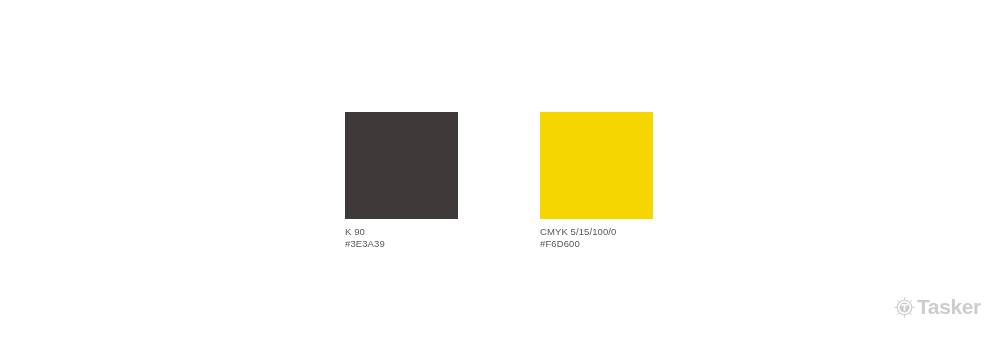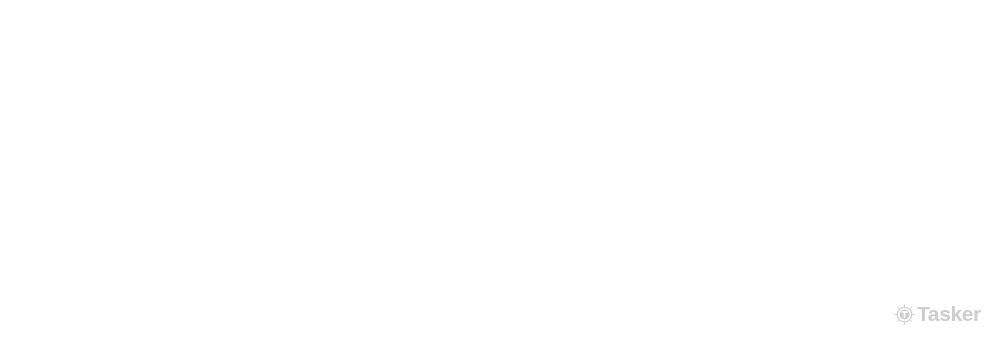--- a/index.html
+++ b/index.html
@@ -59,21 +59,21 @@
   }
 
   .swatch-caption .caption-line {
     display: block;
   }
 
   
   .watermark {
     position: absolute;
     left: 893px;
-    top: 302px;
+    top: 295px;
     display: flex;
     flex-direction: row;
     align-items: center;
     user-select: none;
   }
 
   .watermark-icon {
     width: 23px;
     height: 23px;
     display: block;
@@ -87,20 +87,41 @@
     color: #cdcdcd;
     letter-spacing: -0.4px;
     line-height: 23px;
   }
 </style>
 </head>
 <body>
 
 <div id="page" style="background: rgb(255, 255, 255);">
 
+  <div class="swatch-board">
+
+    <div class="swatch-group">
+      <div class="swatch-chip" style="background-color: rgb(62, 58, 57);"></div>
+      <div class="swatch-caption" style="color: rgb(88, 89, 91);">
+        <span class="caption-line">K 90</span>
+        <span class="caption-line">#3E3A39</span>
+      </div>
+    </div>
+
+    <div class="swatch-gap"></div>
+
+    <div class="swatch-group">
+      <div class="swatch-chip" style="background-color: rgb(246, 214, 0);"></div>
+      <div class="swatch-caption" style="color: rgb(88, 89, 91);">
+        <span class="caption-line">CMYK 5/15/100/0</span>
+        <span class="caption-line">#F6D600</span>
+      </div>
+    </div>
+
+  </div>
 
   <div class="watermark">
     <span class="watermark-icon">
       <svg viewBox="0 0 46 46" width="23" height="23" aria-hidden="true">
         <g fill="none" stroke="#cdcdcd" stroke-width="2.4">
           <circle cx="23" cy="25" r="14.5"></circle>
         </g>
         <g stroke="#cdcdcd" stroke-width="1.9" stroke-linecap="butt">
           <line x1="23" y1="4.5" x2="23" y2="10.5"></line>
           <line x1="8.2" y1="10.2" x2="12.4" y2="14.4"></line>

